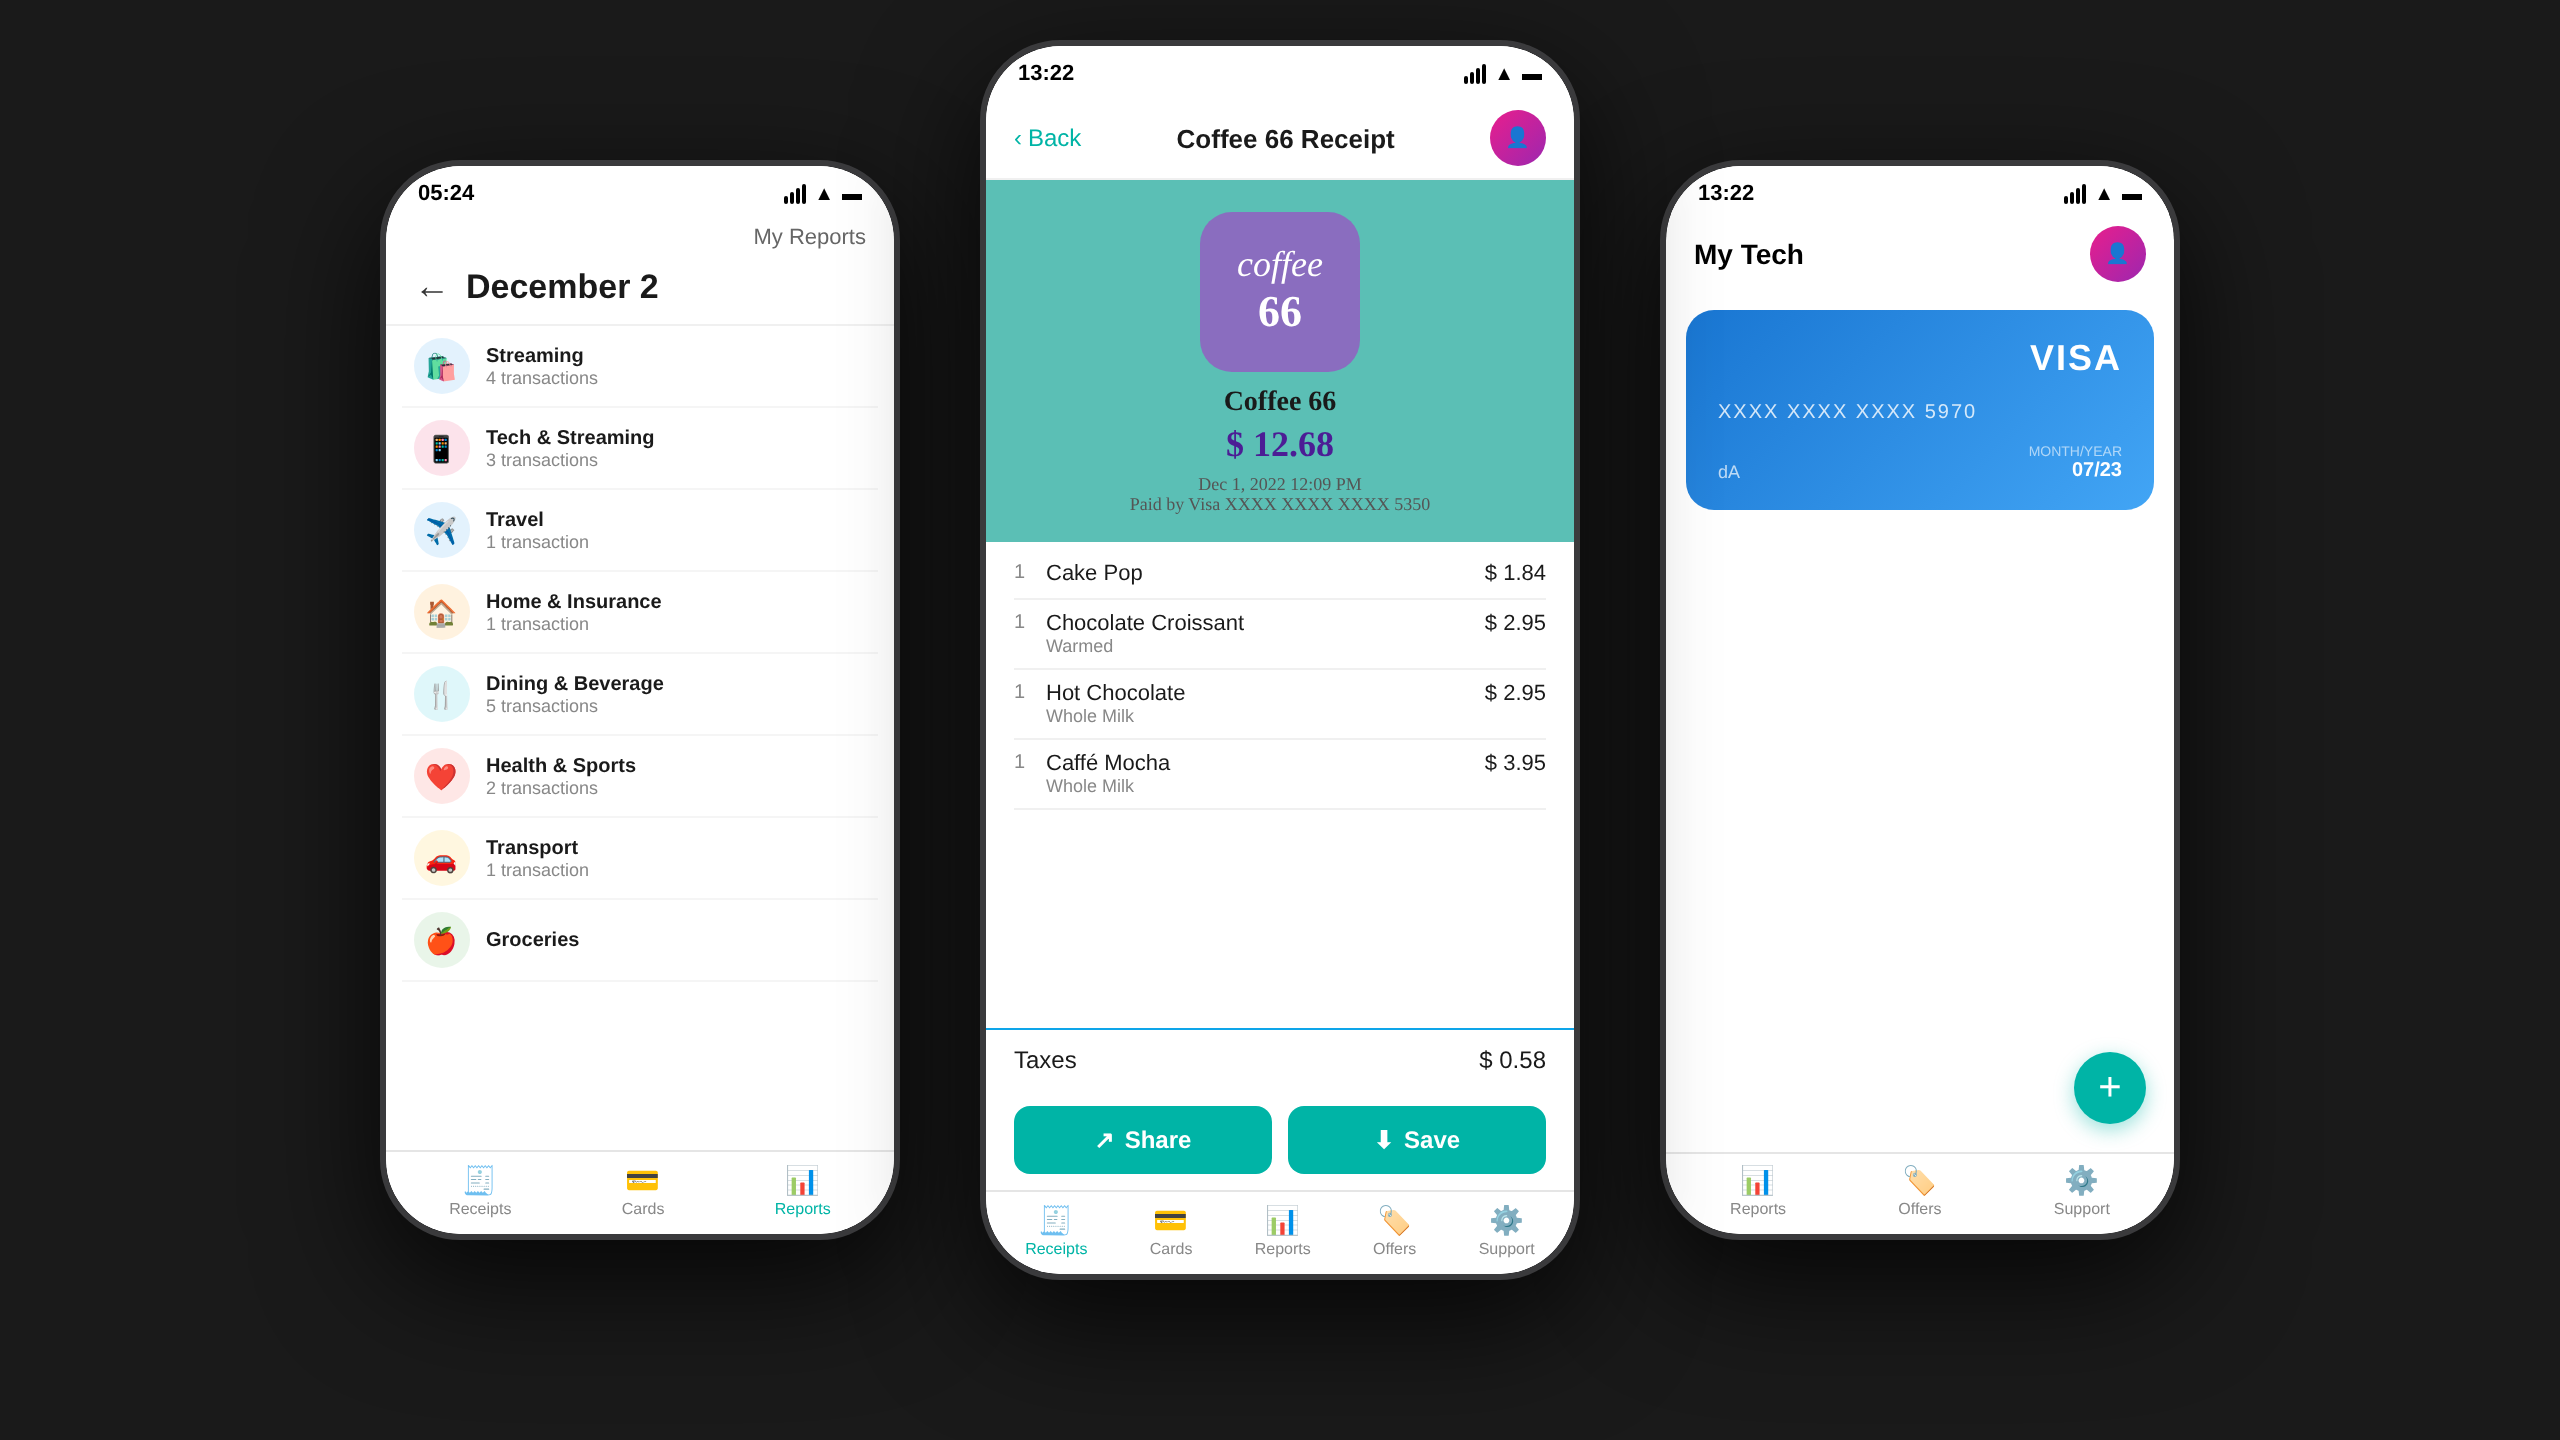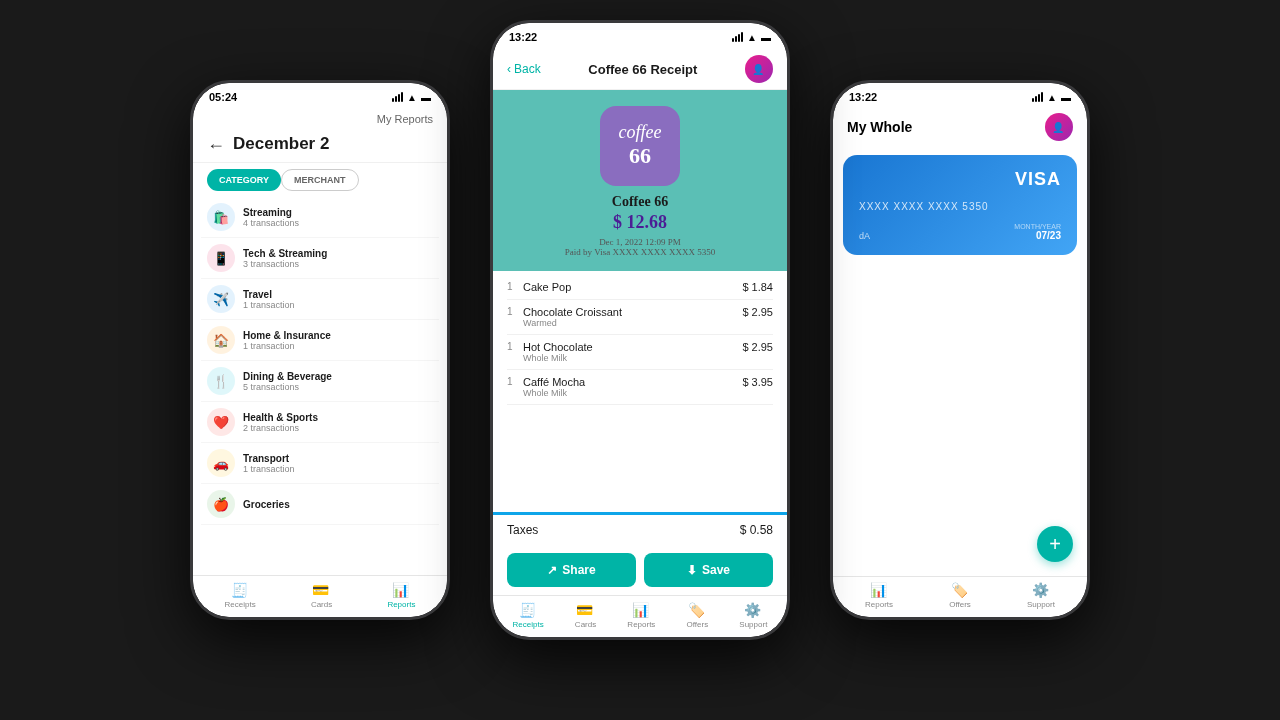--- a/index.html
+++ b/index.html
@@ -316,21 +316,21 @@
 
     .item-info { flex: 1; }
     .item-name { font-size: 11px; font-weight: 500; color: #1a1a1a; }
     .item-sub { font-size: 9px; color: #888; }
     .item-price { font-size: 11px; color: #1a1a1a; font-weight: 400; }
 
     .receipt-taxes {
       display: flex;
       justify-content: space-between;
       padding: 8px 14px;
-      border-top: 3px solid #0ea5e9;
+      border-top: 1px solid #0ea5e9;
     }
 
     .taxes-label { font-size: 12px; color: #1a1a1a; }
     .taxes-amount { font-size: 12px; color: #1a1a1a; }
 
     .receipt-actions {
       display: flex;
       gap: 8px;
       padding: 8px 14px;
     }
@@ -494,24 +494,20 @@
       </div>
 
       <div class="left-header">
         <div class="left-header-title">My Reports</div>
         <div class="left-nav">
           <span class="back-arrow">←</span>
           <span class="left-page-title">December 2</span>
         </div>
       </div>
 
-      <div class="tab-row">
-        <button class="tab-btn active">CATEGORY</button>
-        <button class="tab-btn inactive">MERCHANT</button>
-      </div>
 
       <div class="category-list" id="cat-list">
           <div class="category-item">
     <div class="cat-icon" style="background:#2196f320;color:#2196f3">🛍️</div>
     <div class="cat-info">
       <div class="cat-name">Streaming</div>
       <div class="cat-sub">4 transactions</div>
     </div>
   </div>
           <div class="category-item">
@@ -710,32 +706,32 @@
               <div class="sb sb2"></div>
               <div class="sb sb3"></div>
               <div class="sb sb4"></div>
           </div>
           <span>▲</span>
           <span>▬</span>
         </div>
       </div>
 
       <div class="right-header">
-        <span class="right-title">My Whole</span>
+        <span class="right-title">My Tech</span>
         <div class="avatar-circle">
           <span>👤</span>
         </div>
       </div>
 
       <div class="cards-container">
 
         <div class="credit-card card-visa">
           <div class="card-brand">VISA</div>
           <div>
-            <div class="card-number">XXXX  XXXX  XXXX  5350</div>
+            <div class="card-number">XXXX  XXXX  XXXX  5970</div>
           </div>
           <div class="card-footer">
             <div class="card-holder">dA</div>
             <div class="card-expiry-block">
               <div class="card-expiry-label">MONTH/YEAR</div>
               <div class="card-expiry">07/23</div>
             </div>
           </div>
         </div>
 

